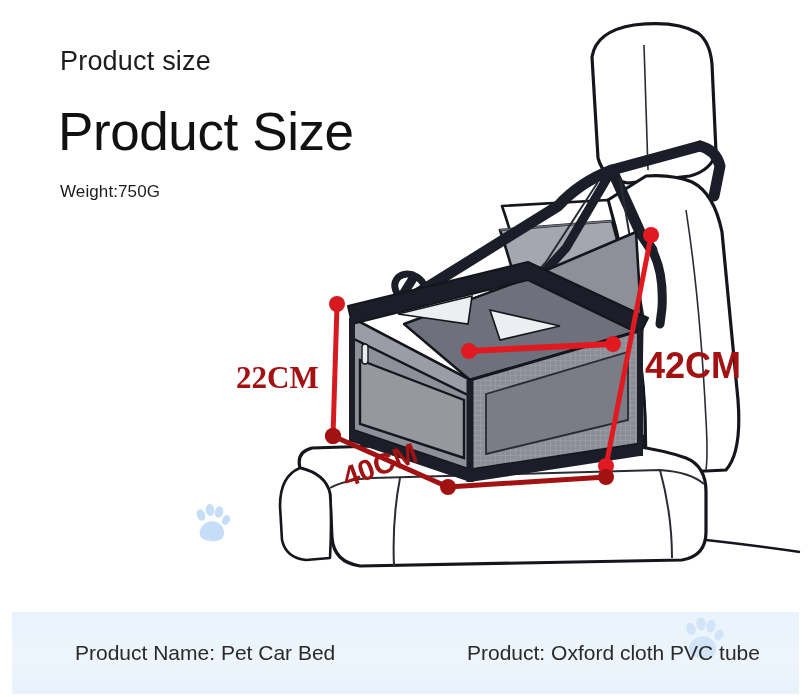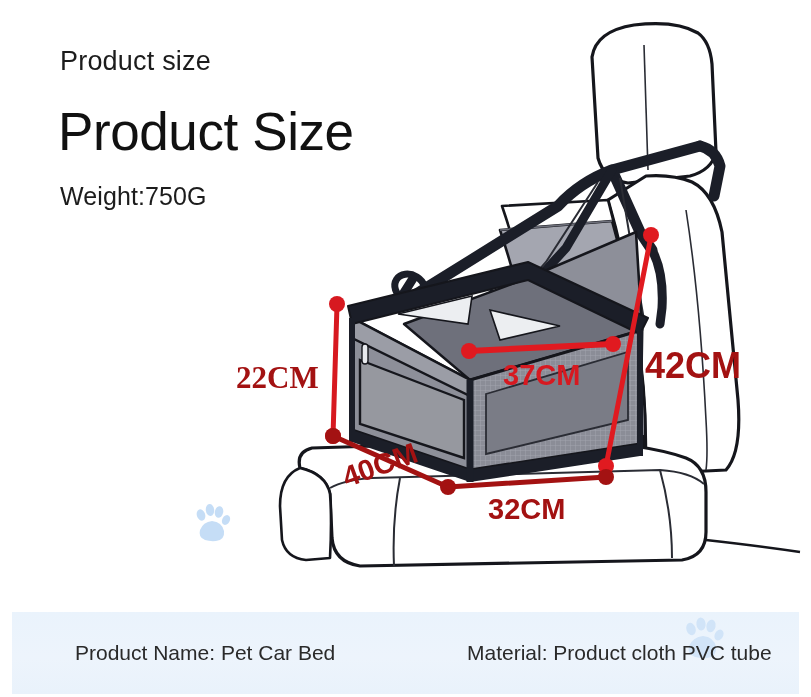--- a/index.html
+++ b/index.html
@@ -17,21 +17,21 @@
     font-size:27px;color:#1c1c1c;letter-spacing:.2px;
     white-space:nowrap;
   }
   .hdr-big{
     position:absolute;left:58px;top:101px;
     font-size:53px;color:#111;font-weight:400;letter-spacing:-.4px;
     white-space:nowrap;
   }
   .hdr-weight{
     position:absolute;left:60px;top:182px;
-    font-size:25px;color:#1c1c1c;letter-spacing:.1px;
+    font-size:17px;color:#1c1c1c;letter-spacing:.1px;
     white-space:nowrap;
   }
 
   
   #illo{position:absolute;left:0;top:0;width:811px;height:600px;}
 
   
   .dim{
     position:absolute;font-weight:700;white-space:nowrap;
     font-family:"Liberation Sans","DejaVu Sans",sans-serif;
@@ -191,38 +191,36 @@
       </g>
 
       <g>
         <line x1="448" y1="487" x2="606" y2="477" stroke="#a31212" stroke-width="5"></line>
         <circle cx="606" cy="477" r="8" fill="#a31212"></circle>
       </g>
     </g>
   </svg>
 
   <div class="dim dim-22">22CM</div>
-  <div class="dim dim-37">37CM</div>
   <div class="dim dim-42">42CM</div>
   <div class="dim dim-40">40CM</div>
-  <div class="dim dim-32">32CM</div>
 
   <svg class="paw-canvas" viewBox="0 0 40 42">
     <ellipse cx="9" cy="12" rx="4.2" ry="5.8" fill="#bcd8f5" transform="rotate(-18 9 12)"></ellipse>
     <ellipse cx="18" cy="7" rx="4.2" ry="6" fill="#bcd8f5" transform="rotate(-6 18 7)"></ellipse>
     <ellipse cx="27" cy="9" rx="4.2" ry="5.8" fill="#bcd8f5" transform="rotate(12 27 9)"></ellipse>
     <ellipse cx="34" cy="17" rx="3.8" ry="5.2" fill="#bcd8f5" transform="rotate(28 34 17)"></ellipse>
     <path d="M20 18 Q30 19 32 28 Q33 37 24 38 Q18 38.6 13 37 Q6 34.6 8 27 Q11 19 20 18 Z" fill="#bcd8f5"></path>
   </svg>
 
   <div id="footer">
     <svg class="paw-footer" viewBox="0 0 44 46">
       <ellipse cx="10" cy="13" rx="4.6" ry="6.4" fill="#bcd8f5" transform="rotate(-18 10 13)"></ellipse>
       <ellipse cx="20" cy="8" rx="4.6" ry="6.6" fill="#bcd8f5" transform="rotate(-6 20 8)"></ellipse>
       <ellipse cx="30" cy="10" rx="4.6" ry="6.4" fill="#bcd8f5" transform="rotate(12 30 10)"></ellipse>
       <ellipse cx="38" cy="19" rx="4.2" ry="5.8" fill="#bcd8f5" transform="rotate(28 38 19)"></ellipse>
       <path d="M22 20 Q33 21 35 31 Q36 41 26 42 Q20 42.6 14 41 Q6 38 8 30 Q12 21 22 20 Z" fill="#bcd8f5"></path>
     </svg>
     <div class="footer-text ft-name">Product Name: Pet Car Bed</div>
-    <div class="footer-text ft-material">Material: Product cloth PVC tube</div>
+    <div class="footer-text ft-material">Product: Oxford cloth PVC tube</div>
   </div>
 
 </div>
 
 </body></html>

